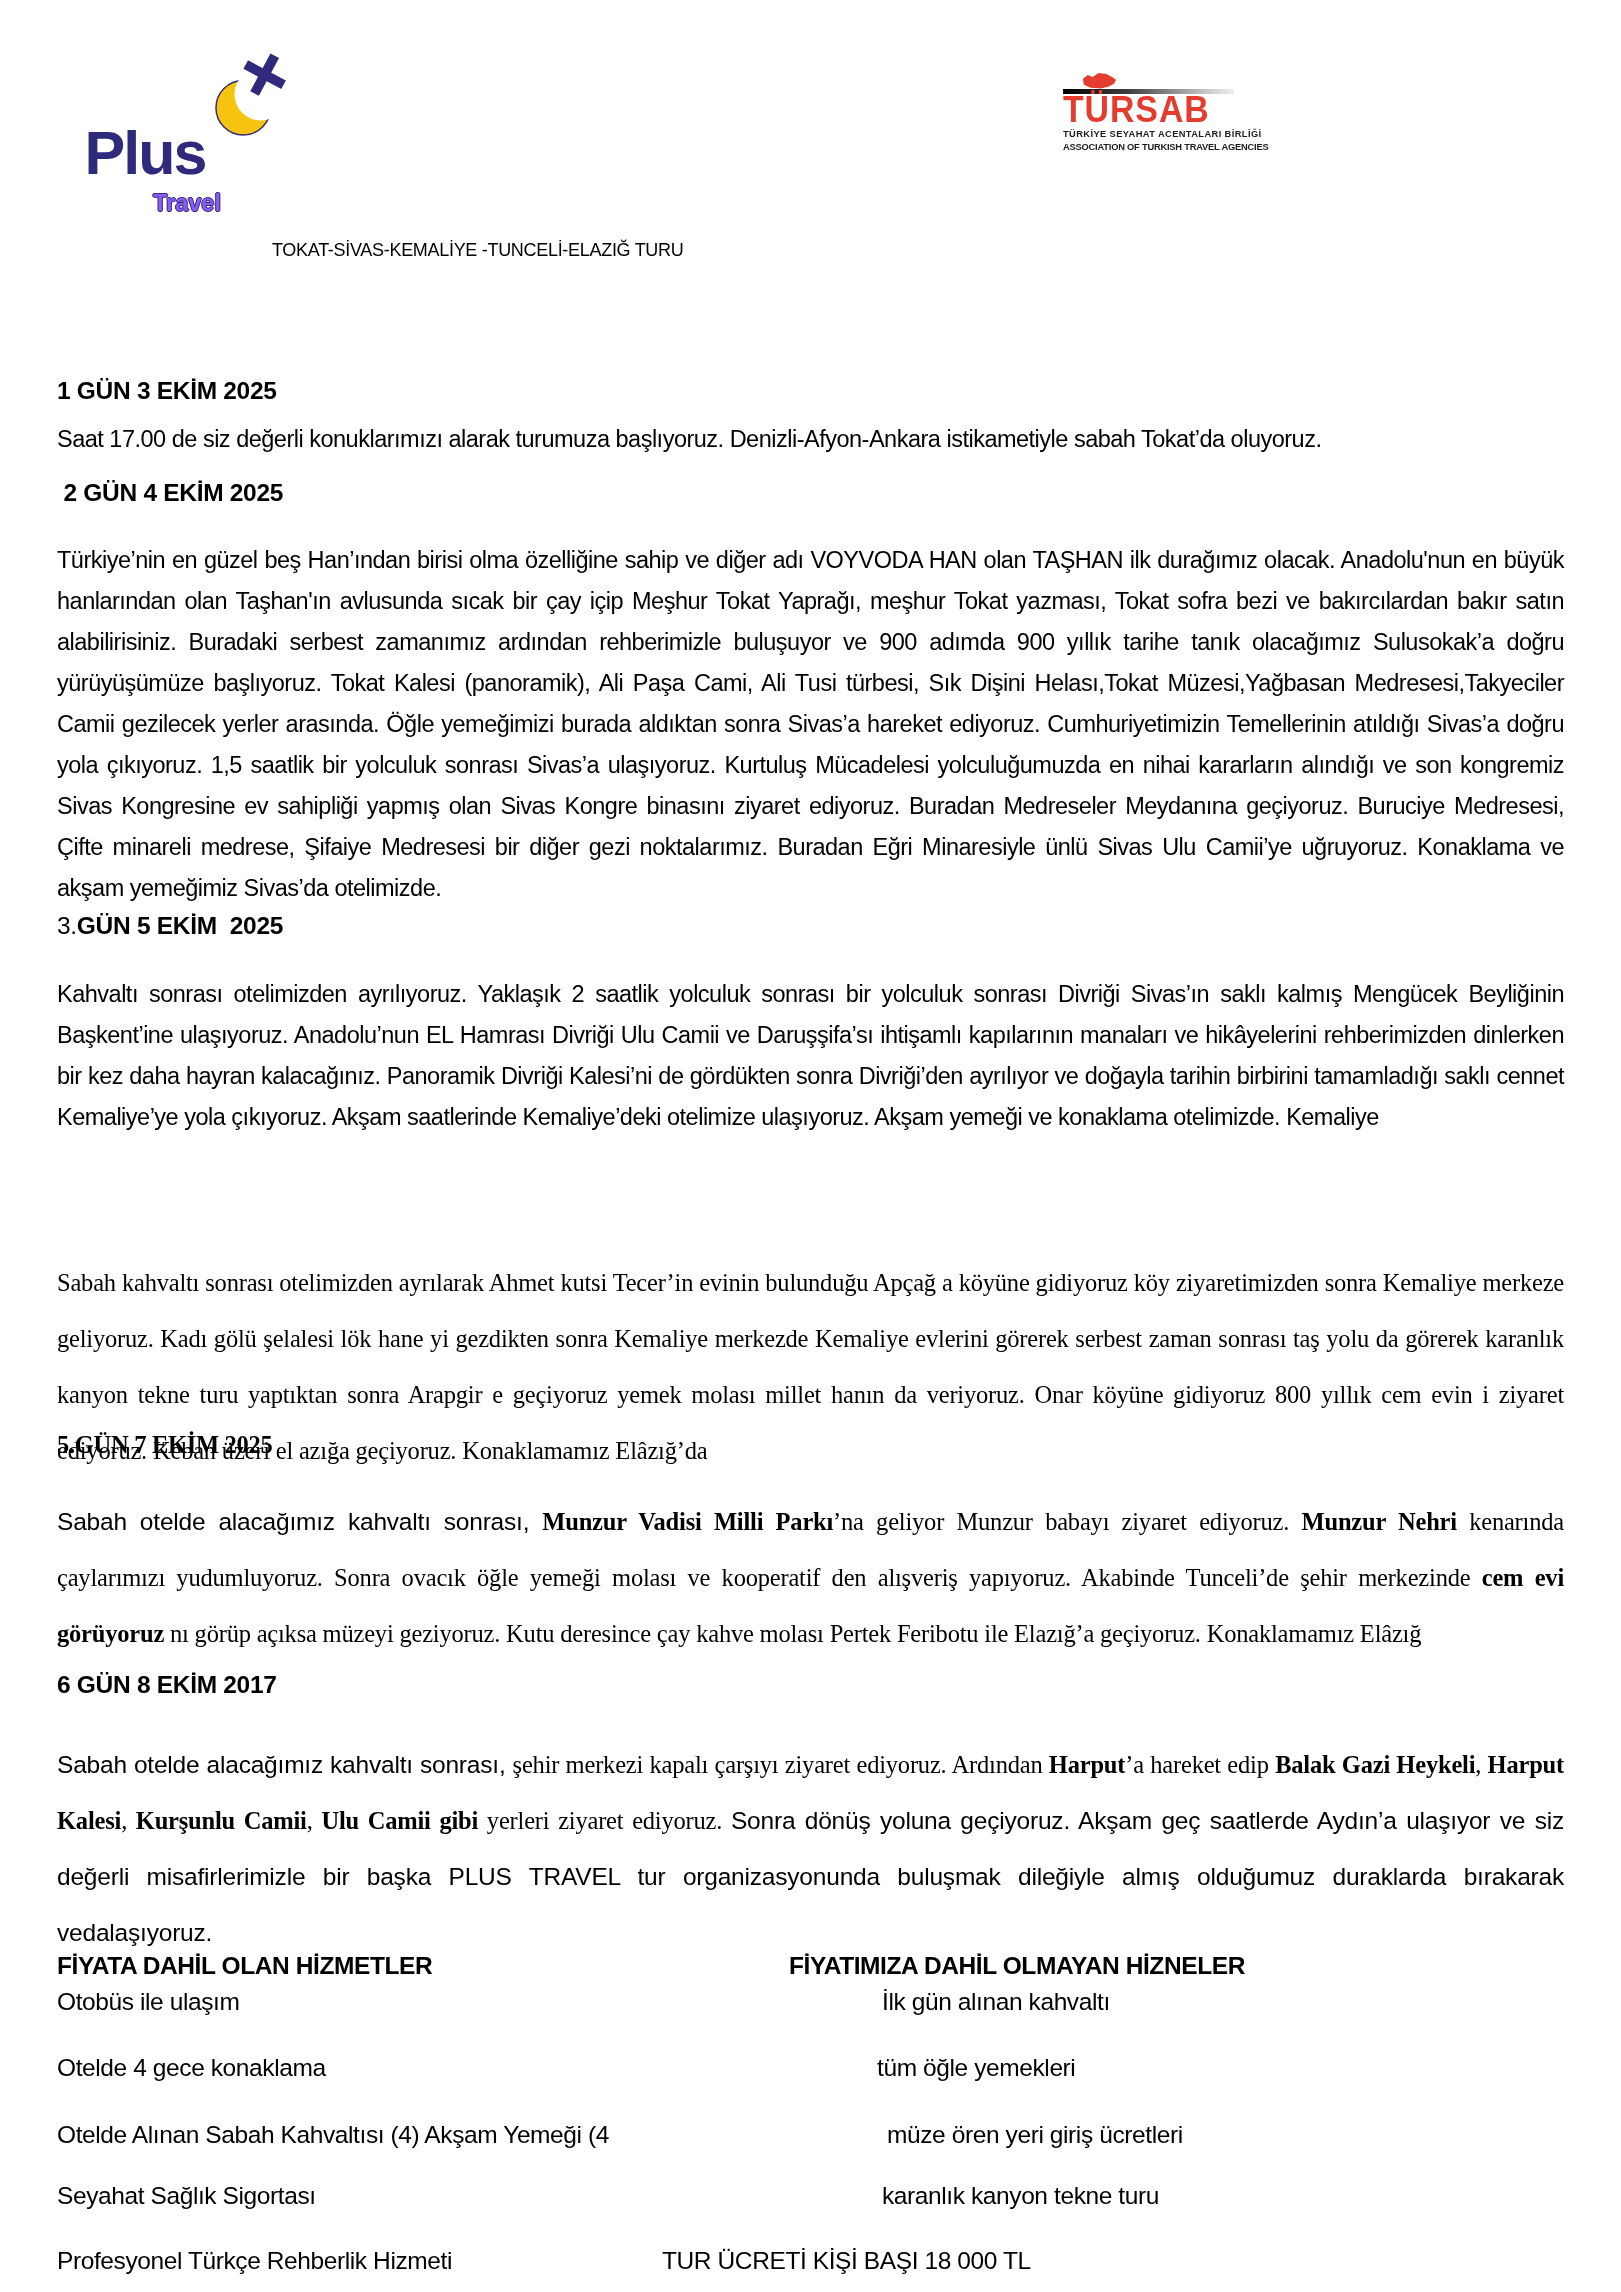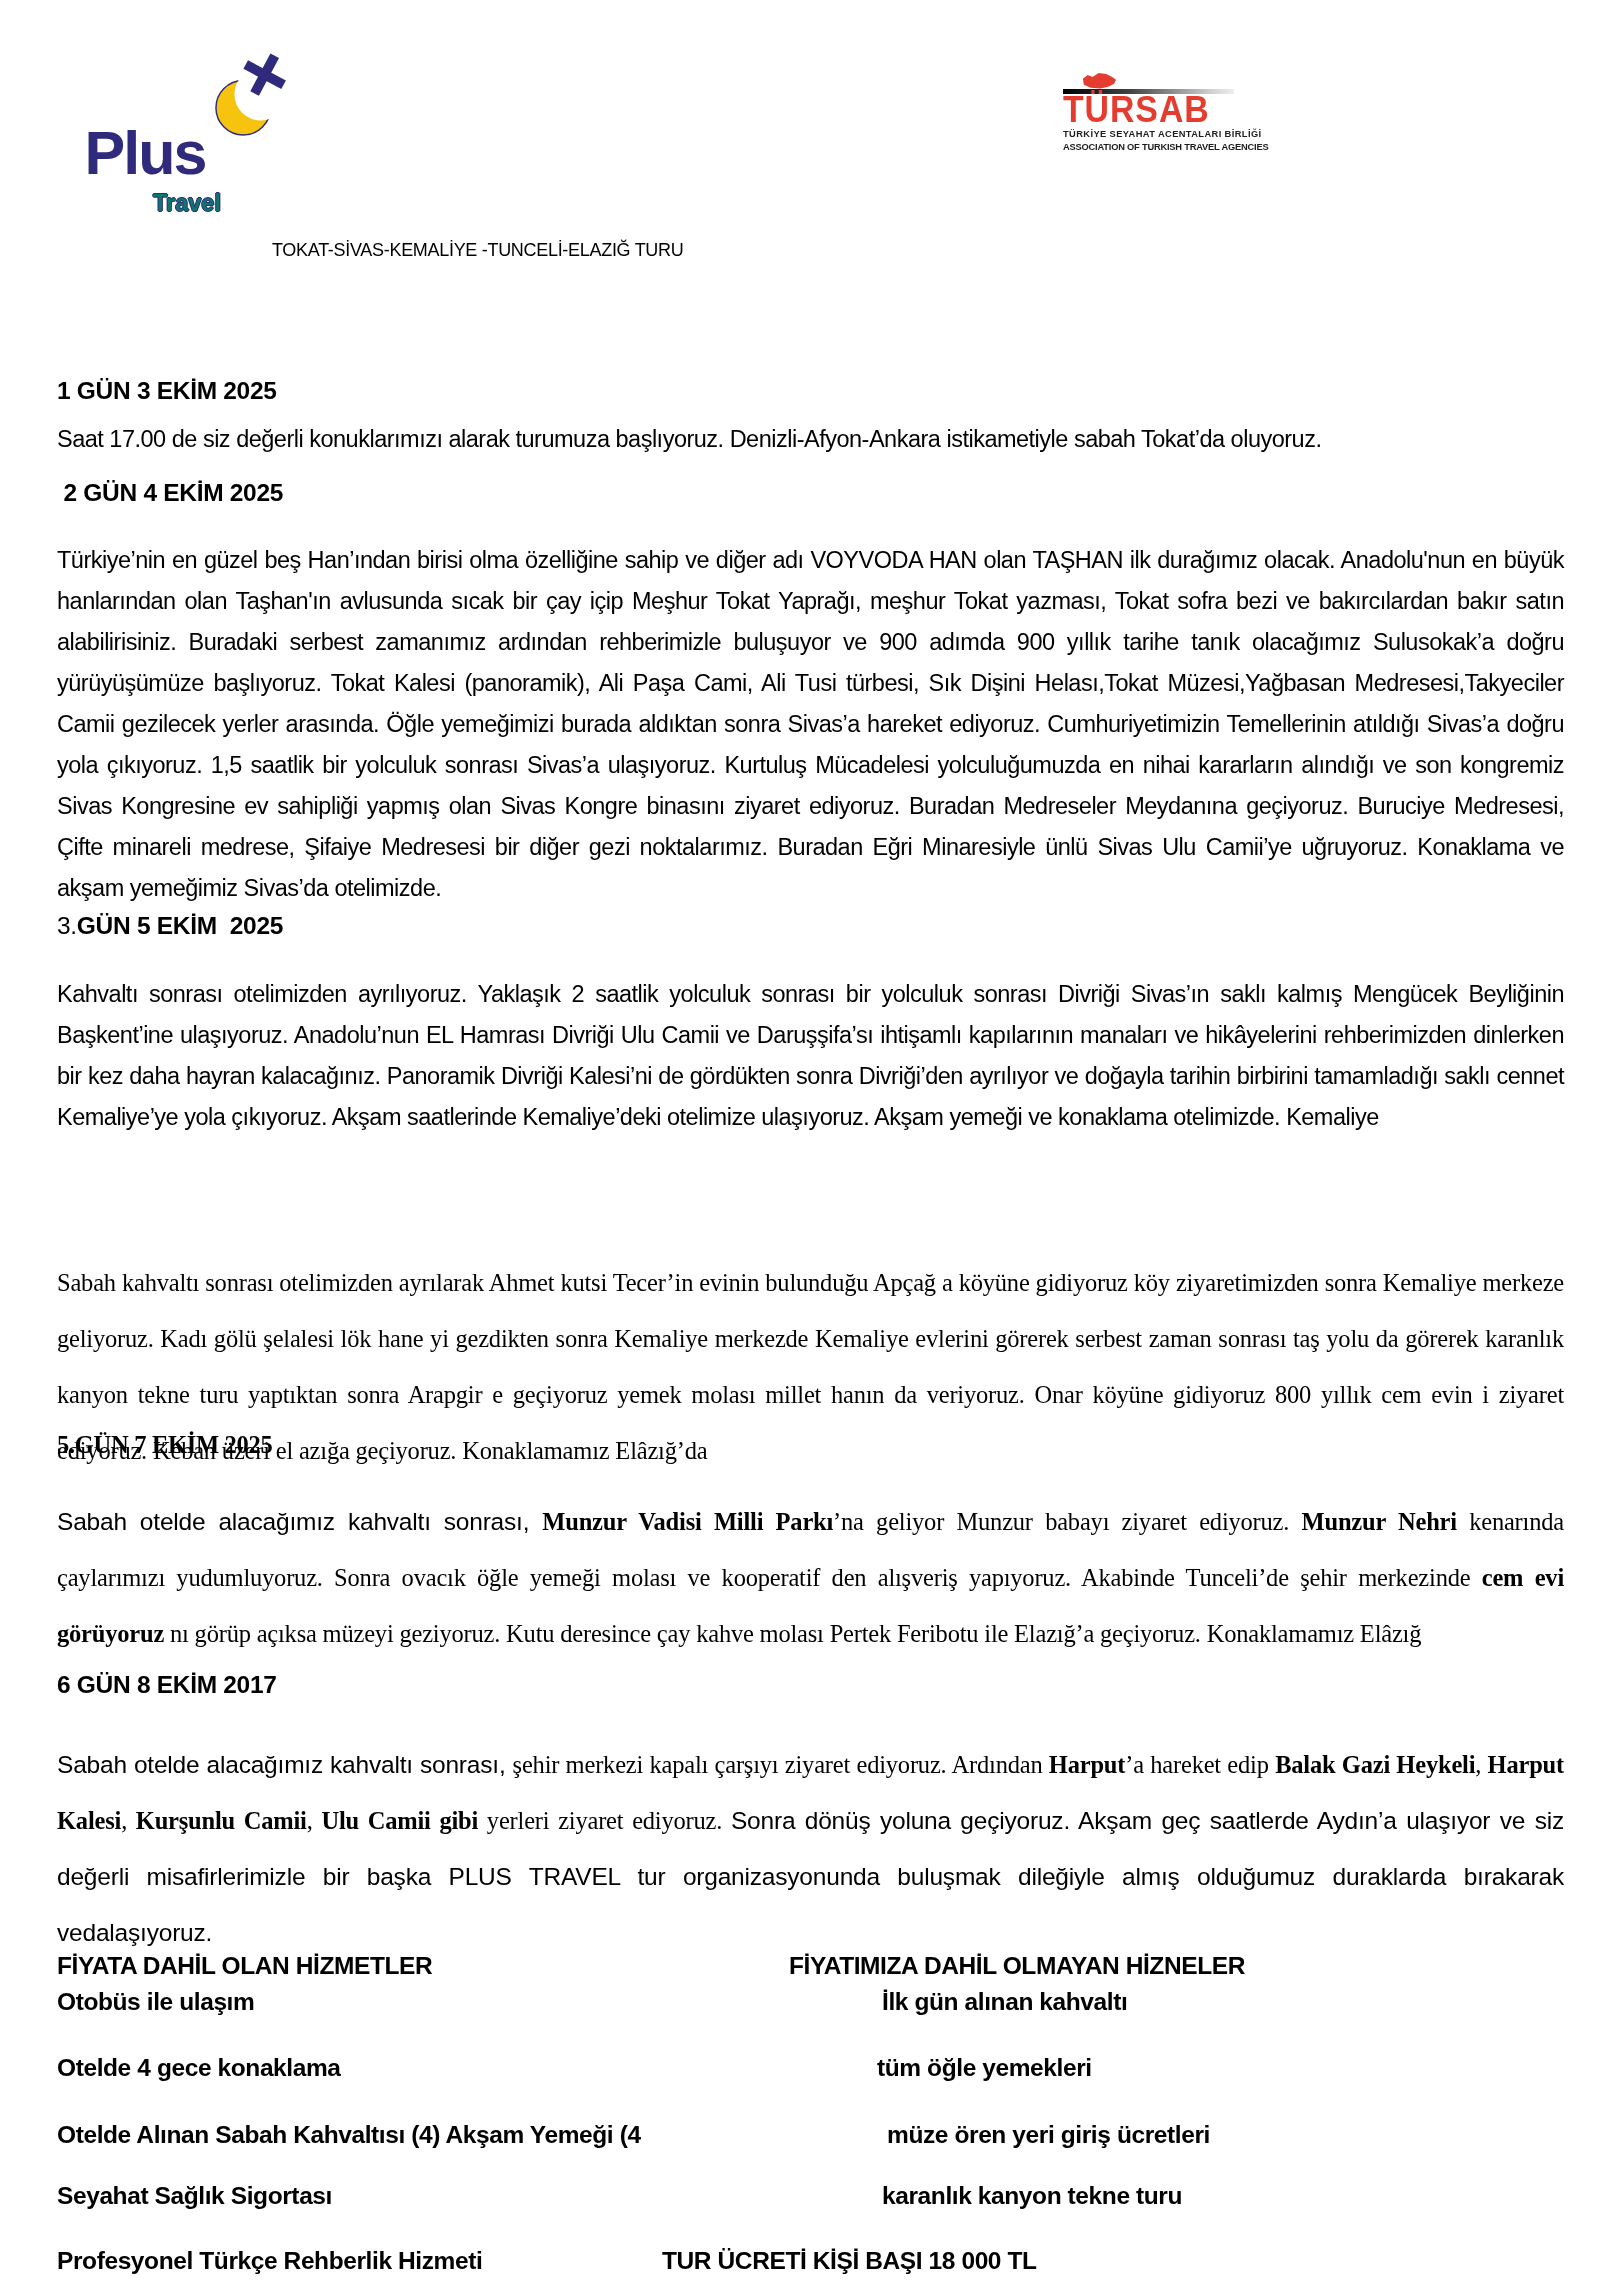--- a/index.html
+++ b/index.html
@@ -20,21 +20,21 @@
   
   .logo-plus{position:absolute;left:59px;top:47px;width:235px;height:176px;}
   .plus-word{
     position:absolute;left:25.5px;top:71px;
     font-size:61px;font-weight:700;letter-spacing:-2px;
     color:#2f2a7b;
   }
   .travel-word{
     position:absolute;left:94px;top:143px;
     font-size:23.5px;font-weight:700;letter-spacing:0px;
-    color:#0f766e;
+    color:#8b5cf6;
     text-shadow:-1px 0 #2f2a7b,1px 0 #2f2a7b,0 -1px #2f2a7b,0 1px #2f2a7b;
   }
   .moonstar{position:absolute;left:155px;top:2px;}
 
   
   .logo-tursab{position:absolute;left:1063px;top:73px;width:196px;height:88px;}
   .t-bar{
     position:absolute;left:0;top:15.7px;width:171px;height:4.9px;
     background:linear-gradient(to right,#000 0%,#444 40%,#ccc 85%,#eee 100%);
   }
@@ -68,21 +68,21 @@
   .one-line{text-align:left;white-space:nowrap;}
 
   .hd1{top:377px}  .bd1{top:419px}
   .hd2{top:479px}  .bd2{top:540px}
   .hd3{top:912px}  .bd3{top:974px}
   .hd4{top:1200px} .bd4{top:1255px}
   .hd5{top:1431px} .bd5{top:1494px}
   .hd6{top:1671px} .bd6{top:1737px}
 
   
-  .li{position:absolute;font-size:24.5px;letter-spacing:-0.4px;white-space:nowrap;font-weight:bold;}
+  .li{position:absolute;font-size:24.5px;letter-spacing:-0.4px;white-space:nowrap;}
   .lh{font-weight:700;}
 </style>
 </head>
 <body>
 
 <div class="page">
 
   <div class="logo-plus">
     <svg class="moonstar" width="76" height="98" viewBox="0 0 78 100">
       <defs>

